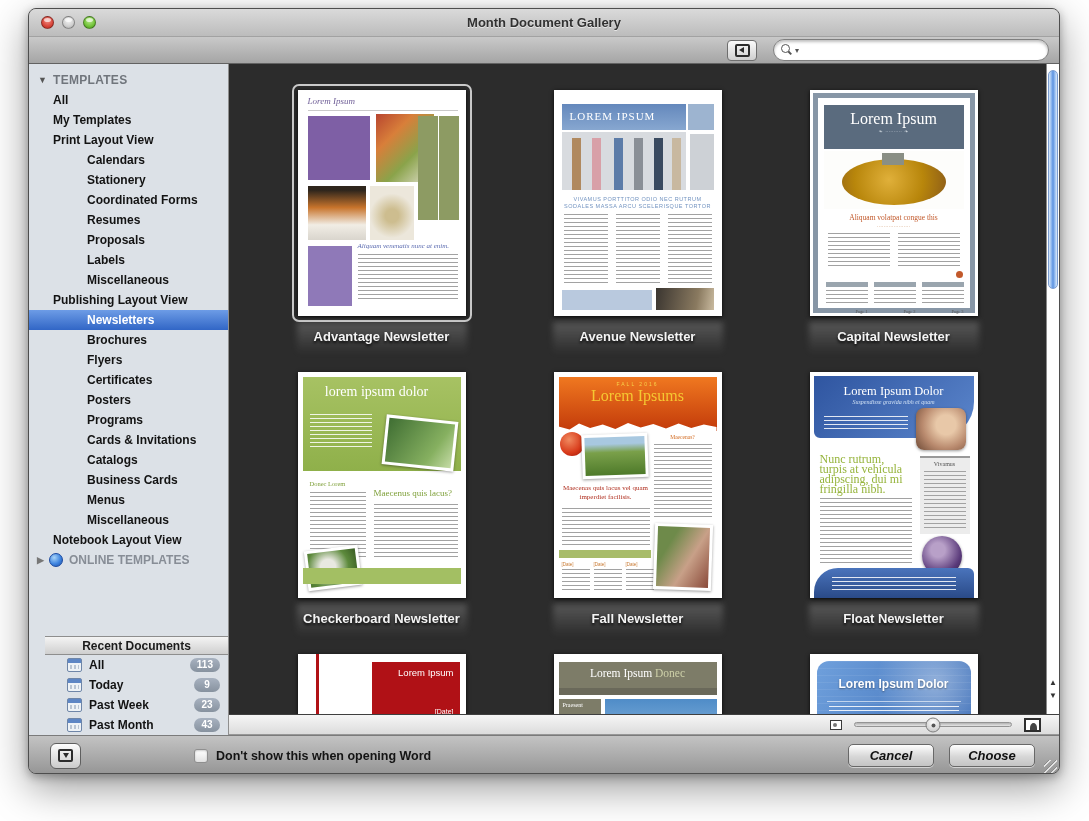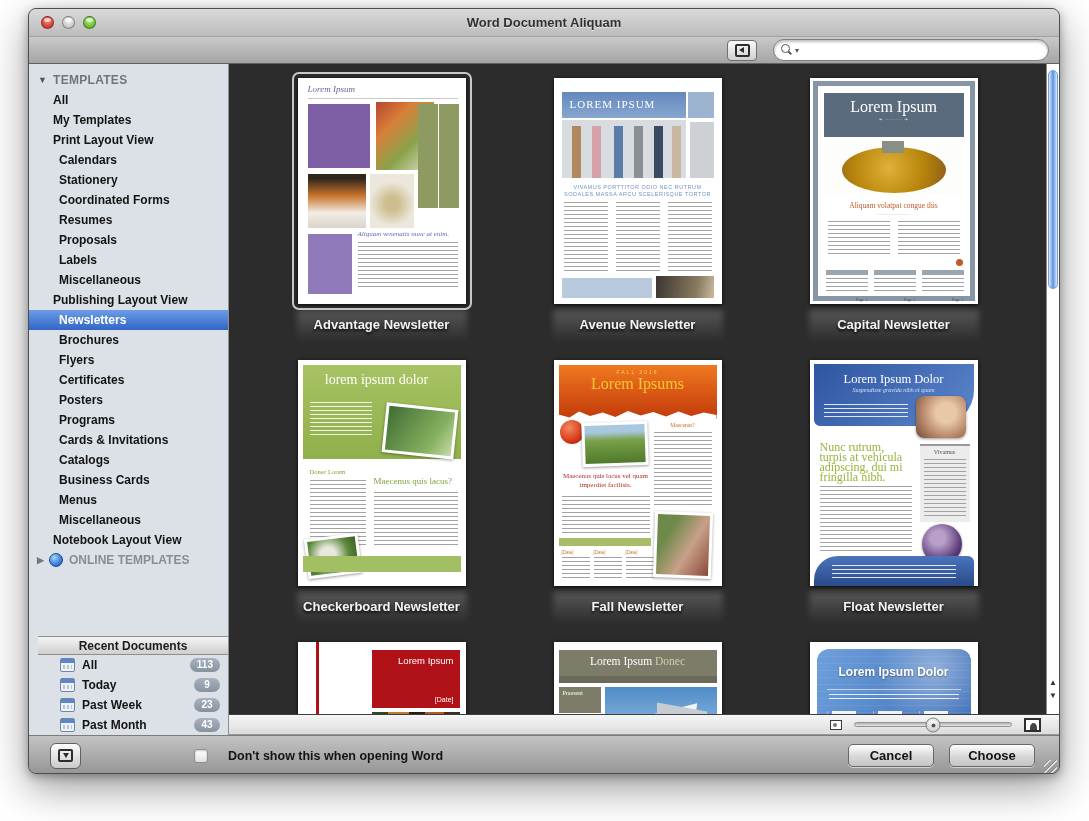--- a/index.html
+++ b/index.html
@@ -36,42 +36,42 @@
   .search-input { border:none; outline:none; flex:1; height:18px; font-size:12px; background:transparent; }
 
   
   .winbody { display:flex; height:671px; }
   .sidebar { position:relative; width:200px; background:#dce1e7; border-right:1px solid #8f8f8f; overflow:hidden;
     padding-top:6px; font-size:12px; color:#131313; }
   .sb-row { height:20px; line-height:20px; white-space:nowrap; }
   .sb-header { padding-left:24px; position:relative; font-weight:bold; color:#70757c; letter-spacing:.3px; }
   .sb-header .dis { position:absolute; left:9px; top:0; font-size:9px; color:#555; }
   .sb-item.lv1 { padding-left:24px; font-weight:bold; }
-  .sb-item.lv2 { padding-left:30px; font-weight:bold; }
+  .sb-item.lv2 { padding-left:58px; font-weight:bold; }
   .sb-item.sel { background:linear-gradient(#6d9ce6,#3166c6); color:#fff; }
   .sb-online { padding-left:40px; position:relative; font-weight:bold; color:#878d96; }
   .sb-online .dis { position:absolute; left:8px; top:0; font-size:9px; color:#777; }
   .globe { position:absolute; left:20px; top:3px; width:14px; height:14px; border-radius:50%;
     background:radial-gradient(circle at 35% 30%, #a8d4f8, #3f85e0 55%, #1c4fa8); border:1px solid #1a49a0; }
-  .recent { position:absolute; left:9px; right:0; bottom:0; }
+  .recent { position:absolute; left:16px; right:0; bottom:0; }
   .recent-header { height:19px; line-height:18px; text-align:center; font-weight:bold; font-size:12px; color:#1c1c1c;
     background:linear-gradient(#f4f4f4,#cfcfcf); border-top:1px solid #8e8e8e; border-bottom:1px solid #8e8e8e; }
   .recent-row { height:20px; display:flex; align-items:center; padding:0 8px 0 22px; }
   .cal { width:15px; height:14px; border:1px solid #6f86a8; border-radius:2px; background:#eef2f6; position:relative; margin-right:7px; flex:none;}
   .cal::before{ content:""; position:absolute; left:0; right:0; top:0; height:4px; background:#5e86c4; }
   .cal::after{ content:""; position:absolute; left:2px; right:2px; top:6px; bottom:2px;
     background:repeating-linear-gradient(to right,#b9c4d2 0 2px, transparent 2px 4px); }
   .recent-label { font-weight:bold; font-size:12px; }
   .badge { margin-left:auto; min-width:26px; padding:0 7px; height:14px; border-radius:8px; text-align:center;
     background:linear-gradient(#a8b2c0,#87929f); color:#fff; font-size:10px; font-weight:bold; line-height:14px; }
 
   
   .main { flex:1; display:flex; flex-direction:column; min-width:0; }
   .content-row { display:flex; height:650px; }
-  .gallery { flex:1; background:#2c2c2c; overflow:hidden; padding-top:8px;
+  .gallery { flex:1; background:#2c2c2c; overflow:hidden; padding-top:20px;
     display:grid; grid-template-columns:repeat(3,244px); justify-content:center; column-gap:12px; }
   .card { width:244px; height:282px; display:flex; flex-direction:column; align-items:center; }
   .ring { width:180px; height:238px; display:flex; align-items:center; justify-content:center;
     border:2px solid transparent; border-radius:7px; }
   .card.selected .ring { border-color:#cacaca; }
   .below { position:relative; width:190px; height:44px; }
   .refl { position:absolute; left:10px; right:10px; top:0; height:38px;
     background:linear-gradient(rgba(200,200,200,.28), rgba(200,200,200,0) 85%); filter:blur(3px); }
   .thumb-title { position:absolute; top:7px; width:100%; text-align:center; color:#f4f4f4; font-size:13px; font-weight:bold;
     text-shadow:0 2px 3px rgba(0,0,0,.9); }
@@ -238,44 +238,44 @@
     background:radial-gradient(circle at 50% 32%, #ffffff, #d2d2d2 70%, #b2b2b2); border:1px solid #7e7e7e; }
   .knob::after{ content:""; position:absolute; left:5px; top:5px; width:4px; height:4px; border-radius:50%; background:#555; }
 
   
   .bottombar { height:40px; background:linear-gradient(#c3c3c3,#949494); border-top:1px solid #7b7b7b;
     display:flex; align-items:center; position:relative; }
   .media-btn { margin-left:21px; width:31px; height:26px; border-radius:6px; background:linear-gradient(#fdfdfd,#cacaca);
     border:1px solid #5f5f5f; display:flex; align-items:center; justify-content:center; }
   .media-btn .box { width:15px; height:13px; border:2px solid #2c2c2c; border-radius:2px; display:flex; align-items:center; justify-content:center;}
   .media-btn .tri { width:0; height:0; border-left:3.5px solid transparent; border-right:3.5px solid transparent; border-top:5px solid #2c2c2c; }
-  .chk-wrap { display:flex; align-items:center; margin-left:113px; gap:20px; }
+  .chk-wrap { display:flex; align-items:center; margin-left:113px; gap:8px; }
   .checkbox { width:14px; height:14px; border-radius:3px; background:linear-gradient(#fff,#e2e2e2); border:1px solid #8f8f8f;
     box-shadow:inset 0 1px 2px rgba(0,0,0,.2); }
   .chk-label { font-size:12.5px; font-weight:600; color:#141414; }
   .btns { margin-left:auto; display:flex; gap:15px; padding-right:24px; }
   .aq-btn { width:86px; height:23px; border-radius:5px; background:linear-gradient(#fefefe,#d7d7d7 55%,#c4c4c4);
     border:1px solid #686868; font-size:13px; font-weight:600; color:#111; text-align:center; line-height:21px;
-    box-shadow:0 1px 0 rgba(255,255,255,.55); }
+    box-shadow:0 1px 0 rgba(255,255,255,.55);font-style:italic; }
   .grip { position:absolute; right:2px; bottom:2px; width:13px; height:13px;
     background:repeating-linear-gradient(135deg, transparent 0 3px, #8a8a8a 3px 4px, rgba(255,255,255,.7) 4px 5px); }
 </style>
 </head>
 <body>
 
 <div class="stage">
   <div class="window">
 
     <div class="titlebar">
       <div class="lights">
         <span class="light red"></span>
         <span class="light gray"></span>
         <span class="light green"></span>
       </div>
-      <div class="win-title">Word Document Aliquam</div>
+      <div class="win-title">Month Document Gallery</div>
     </div>
 
     <div class="toolbar">
       <div class="tb-toggle">
         <span class="box">
             <span class="tri"></span>
           </span>
       </div>
       <div class="searchbox">
         <span class="mag"></span>

